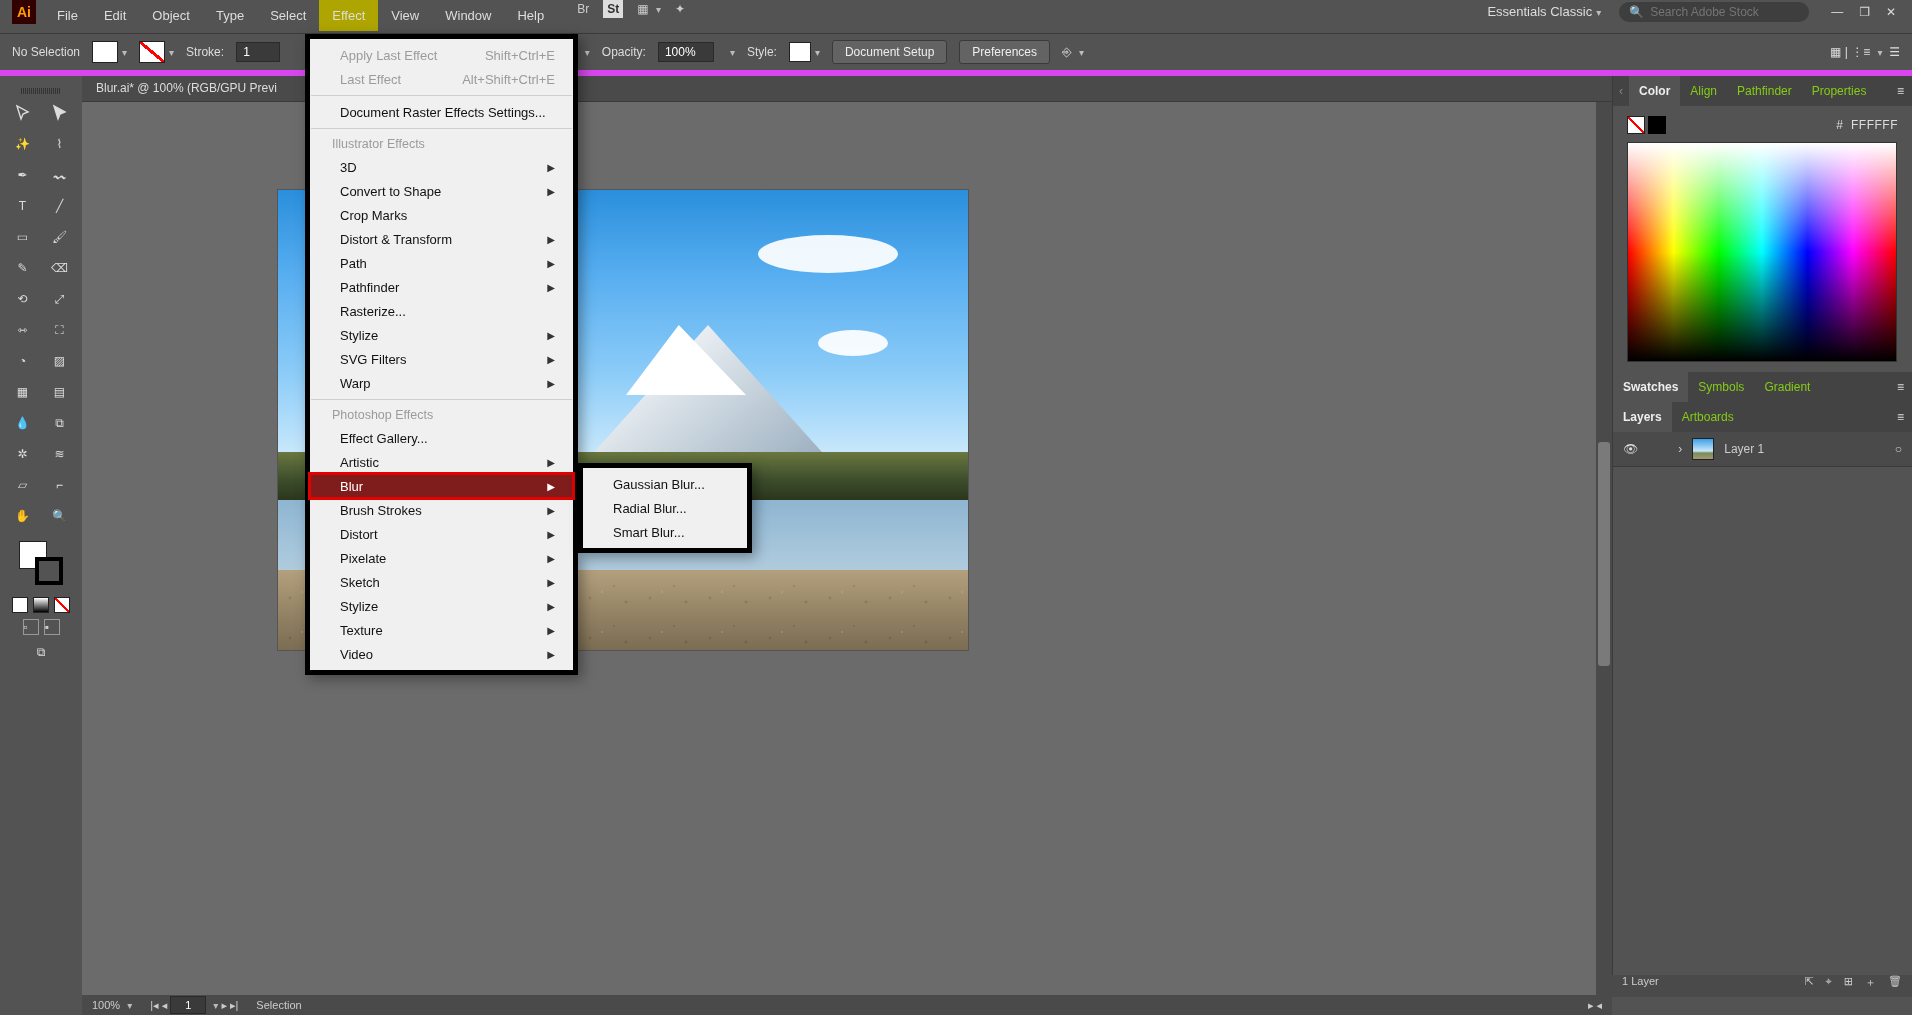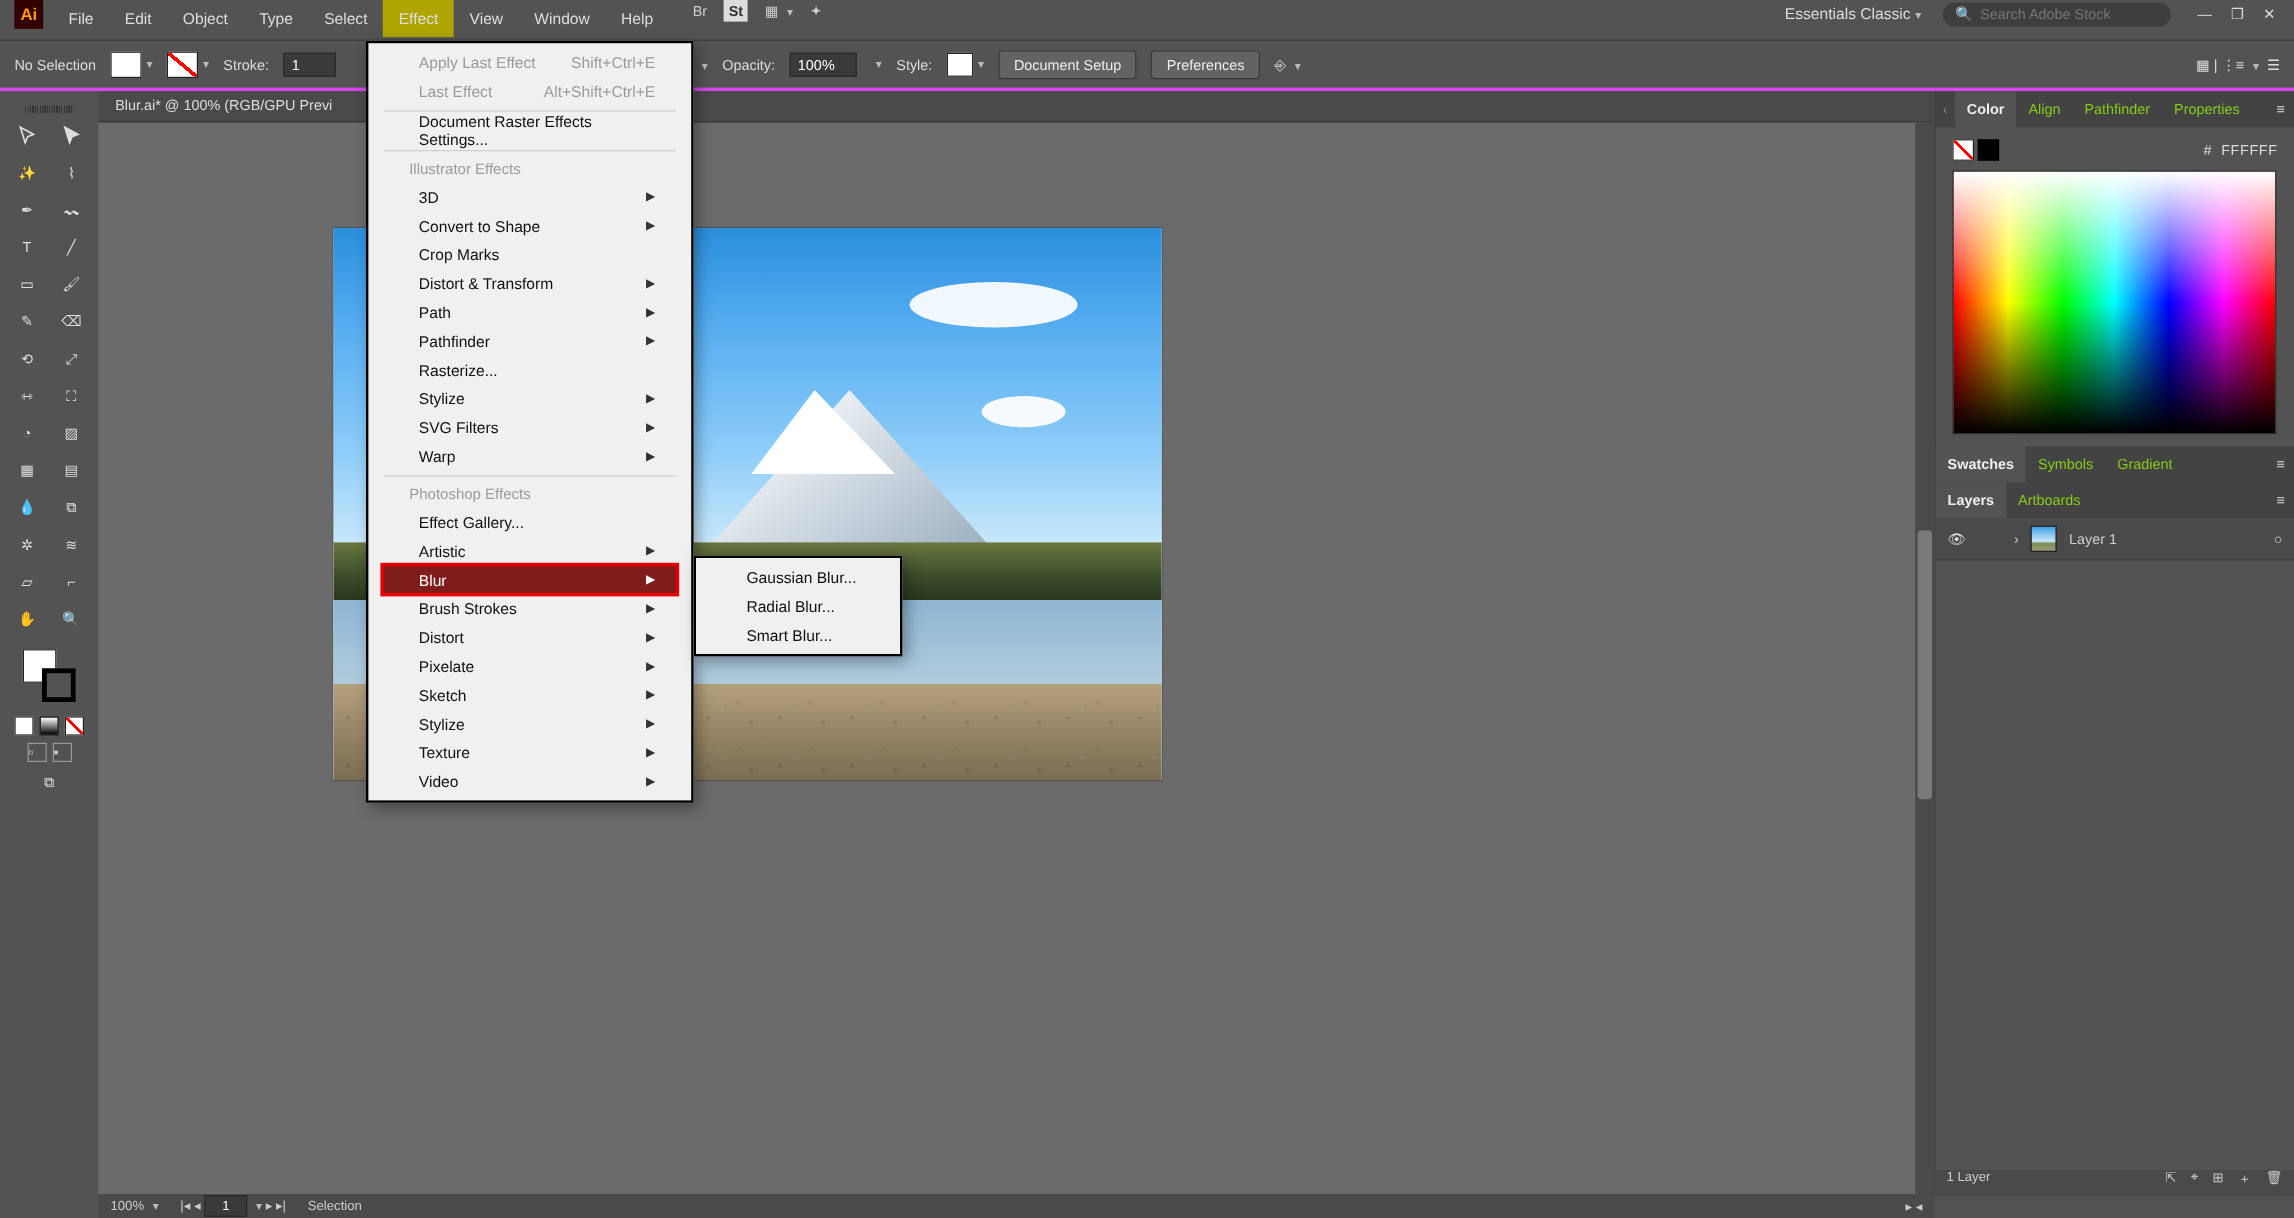--- a/index.html
+++ b/index.html
@@ -8,21 +8,21 @@
 .ai-logo{width:24px;height:24px;background:#330000;color:#ff9a00;display:flex;align-items:center;justify-content:center;font-weight:bold;font-size:14px;margin:0 8px}
 .menu-item{padding:8px 13px;color:#ddd;font-size:13px;cursor:pointer}
 .menu-item.active{background:#aea500}
 .menu-spacer{flex:1}
 .menu-right{display:flex;align-items:center;gap:10px}
 .workspace-label{color:#ddd;font-size:13px;padding:4px 8px}
 .chev{font-size:10px;margin-left:4px;color:#bbb}
 .search-stock{background:#3e3e3e;border-radius:12px;padding:3px 10px;display:flex;align-items:center;gap:6px;width:190px}
 .search-stock input{background:transparent;border:0;color:#ccc;font-size:12px;width:150px;outline:none}
 .win-ctrl{display:flex;gap:16px;color:#ddd;margin:0 12px}
-.control-bar{height:42px;background:#535353;display:flex;align-items:center;padding:0 12px;gap:12px;border-bottom:3px solid #d946ef;font-size:12px;color:#ddd}
+.control-bar{height:42px;background:#535353;display:flex;align-items:center;padding:0 12px;gap:12px;border-bottom:6px solid #d946ef;font-size:12px;color:#ddd}
 .ctrl-lbl{color:#ddd}
 .swatch-white{width:26px;height:22px;background:#fff;border:1px solid #222;display:inline-block;vertical-align:middle}
 .swatch-none{width:26px;height:22px;background:#fff;border:1px solid #222;position:relative;display:inline-block;vertical-align:middle}
 .swatch-none::after{content:'';position:absolute;inset:0;background:linear-gradient(to top right,transparent 45%,red 45%,red 55%,transparent 55%)}
 .numbox{background:#3a3a3a;border:1px solid #2a2a2a;color:#fff;padding:2px 6px;width:44px;display:inline-block}
 .pill-btn{background:#636363;border:1px solid #3a3a3a;padding:4px 12px;color:#eee;border-radius:3px}
 .tb-strip{position:absolute;left:0;top:80px;width:82px;bottom:18px;background:#535353;display:flex;flex-direction:column;align-items:center;padding-top:4px}
 .grip{width:40px;height:6px;background:repeating-linear-gradient(90deg,#333 0 1px,transparent 1px 2px);margin:4px 0}
 .tool-grid{display:grid;grid-template-columns:36px 36px;gap:1px}
 .tool{width:36px;height:30px;display:flex;align-items:center;justify-content:center;color:#ddd}
@@ -43,21 +43,21 @@
 .snow{position:absolute;left:348px;top:135px;width:120px;height:70px;background:#fff;clip-path:polygon(44% 0,100% 100%,0 100%)}
 .trees{position:absolute;left:0;right:0;top:262px;height:48px;background:linear-gradient(180deg,#6a7740 0%,#3c4c2b 60%,#2b361d 100%)}
 .water{position:absolute;left:0;right:0;top:310px;height:90px;background:linear-gradient(180deg,#8eb5d1 0%,#a8c7dc 60%,#b9cedb 100%)}
 .shore{position:absolute;left:0;right:0;top:380px;height:80px;background:linear-gradient(180deg,#b3a07d 0%,#968566 50%,#7b6d53 100%)}
 .rocks{position:absolute;inset:0;background:
 radial-gradient(circle at 20% 70%,rgba(0,0,0,.12) 2%,transparent 3%),
 radial-gradient(circle at 60% 40%,rgba(0,0,0,.1) 2%,transparent 3%),
 radial-gradient(circle at 80% 80%,rgba(0,0,0,.13) 2%,transparent 3%),
 radial-gradient(circle at 40% 55%,rgba(255,255,255,.15) 1.5%,transparent 2.5%);
 background-size:60px 40px}
-.dd-menu{position:absolute;background:#f0f0f0;color:#111;border:2px solid #000000;box-shadow:4px 4px 12px rgba(0,0,0,.35);font-size:13px;padding:4px 12px}
+.dd-menu{position:absolute;background:#f0f0f0;color:#111;border:5px solid #000000;box-shadow:4px 4px 12px rgba(0,0,0,.35);font-size:13px;padding:4px 0}
 .dd1{left:305px;top:34px;width:273px}
 .dd-item{display:flex;align-items:center;justify-content:space-between;padding:3px 18px 3px 30px;height:24px;cursor:pointer}
 .dd-item.disabled{color:#9b9b9b}
 .dd-item .arr{font-size:10px;color:#333}
 .dd-sep{height:1px;background:#cfcfcf;margin:4px 1px}
 .dd-header{color:#9b9b9b;padding:4px 18px 4px 22px;font-size:12.5px}
 .dd-item.highlight{background:#7f1d1d;color:#fff;outline:3px solid #e30000;outline-offset:-1px}
 .dd-item.highlight .arr{color:#fff}
 .dd2{left:578px;top:463px;width:174px}
 .right-panels{position:absolute;right:0;top:76px;width:300px;bottom:18px;background:#535353;border-left:1px solid #3a3a3a;display:flex;flex-direction:column}

